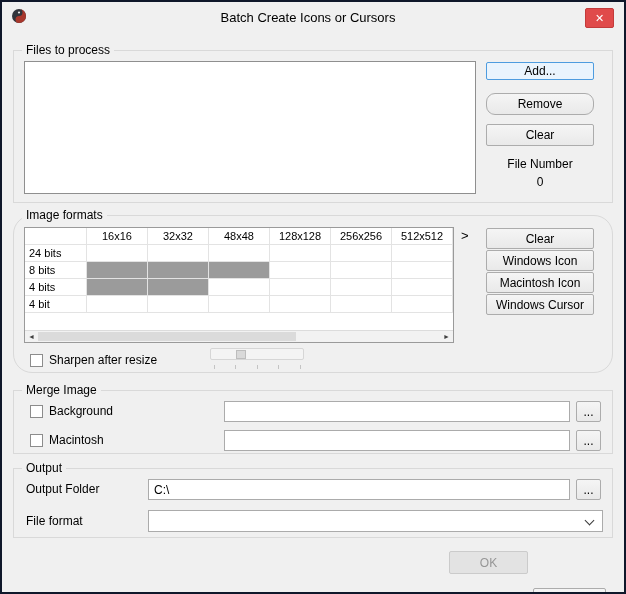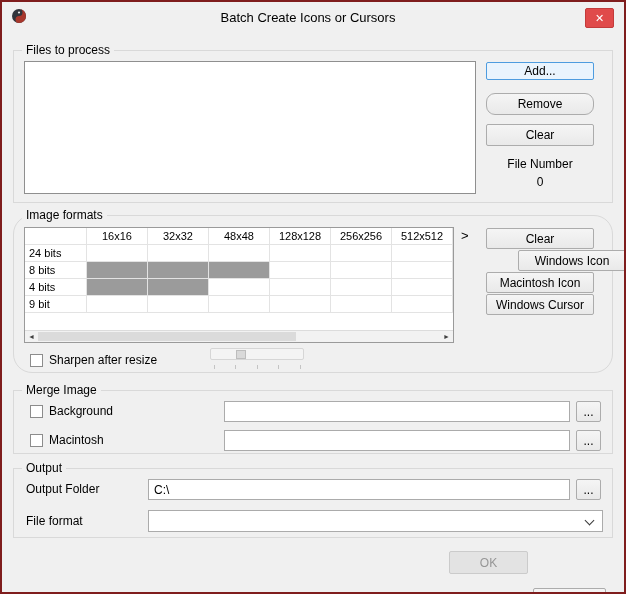--- a/index.html
+++ b/index.html
@@ -3,21 +3,21 @@
 <meta charset="utf-8">
 <style>
   * { margin:0; padding:0; box-sizing:border-box; }
   html,body { width:626px; height:594px; }
   body {
     font-family:"Liberation Sans","DejaVu Sans",sans-serif;
     font-size:12px; color:#000; background:#fff;
   }
   .window {
     position:relative; width:626px; height:594px;
-    background:#F0F0F0; border:2px solid #7f1d1d; overflow:hidden;
+    background:#F0F0F0; border:2px solid #0f172a; overflow:hidden;
   }
   .title {
     position:absolute; top:8px; left:40px; right:50px;
     text-align:center; font-size:13px; white-space:nowrap;
   }
   .app-icon { position:absolute; left:9px; top:6px; width:16px; height:16px; }
   .close-btn {
     position:absolute; top:6px; right:10px; width:29px; height:20px;
     background:#E04A4A; border:1px solid #C23B3B; border-radius:2px;
     display:flex; align-items:center; justify-content:center;
@@ -158,40 +158,40 @@
           <div class="fmt-row">
             <div class="fmt-rowhead">4 bits</div>
             <div class="fmt-cell" style="background: rgb(155, 155, 155);"></div>
             <div class="fmt-cell" style="background: rgb(155, 155, 155);"></div>
             <div class="fmt-cell"></div>
             <div class="fmt-cell"></div>
             <div class="fmt-cell"></div>
             <div class="fmt-cell"></div>
           </div>
           <div class="fmt-row">
-            <div class="fmt-rowhead">9 bit</div>
+            <div class="fmt-rowhead">4 bit</div>
             <div class="fmt-cell"></div>
             <div class="fmt-cell"></div>
             <div class="fmt-cell"></div>
             <div class="fmt-cell"></div>
             <div class="fmt-cell"></div>
             <div class="fmt-cell"></div>
           </div>
         </div>
       <div class="fmt-scrollbar">
         <span class="sb-arrow">◄</span>
         <div class="sb-thumb"></div>
         <div class="sb-spacer"></div>
         <span class="sb-arrow">►</span>
       </div>
     </div>
     <span class="more-cols">&gt;</span>
 
     <button class="btn" style="left:472px;top:12px;width:108px;height:21px;">Clear</button>
-    <button class="btn" style="left:472px;top:34px;width:108px;height:21px;margin-left:32px;">Windows Icon</button>
+    <button class="btn" style="left:472px;top:34px;width:108px;height:21px;">Windows Icon</button>
     <button class="btn" style="left:472px;top:56px;width:108px;height:21px;">Macintosh Icon</button>
     <button class="btn" style="left:472px;top:78px;width:108px;height:21px;">Windows Cursor</button>
 
     <span class="checkbox" style="left:16px;top:138px;"></span>
     <span class="label" style="left:35px;top:137px;">Sharpen after resize</span>
 
     <div class="slider">
       <div class="slider-track"></div>
       <div class="slider-thumb"></div>
     </div>

